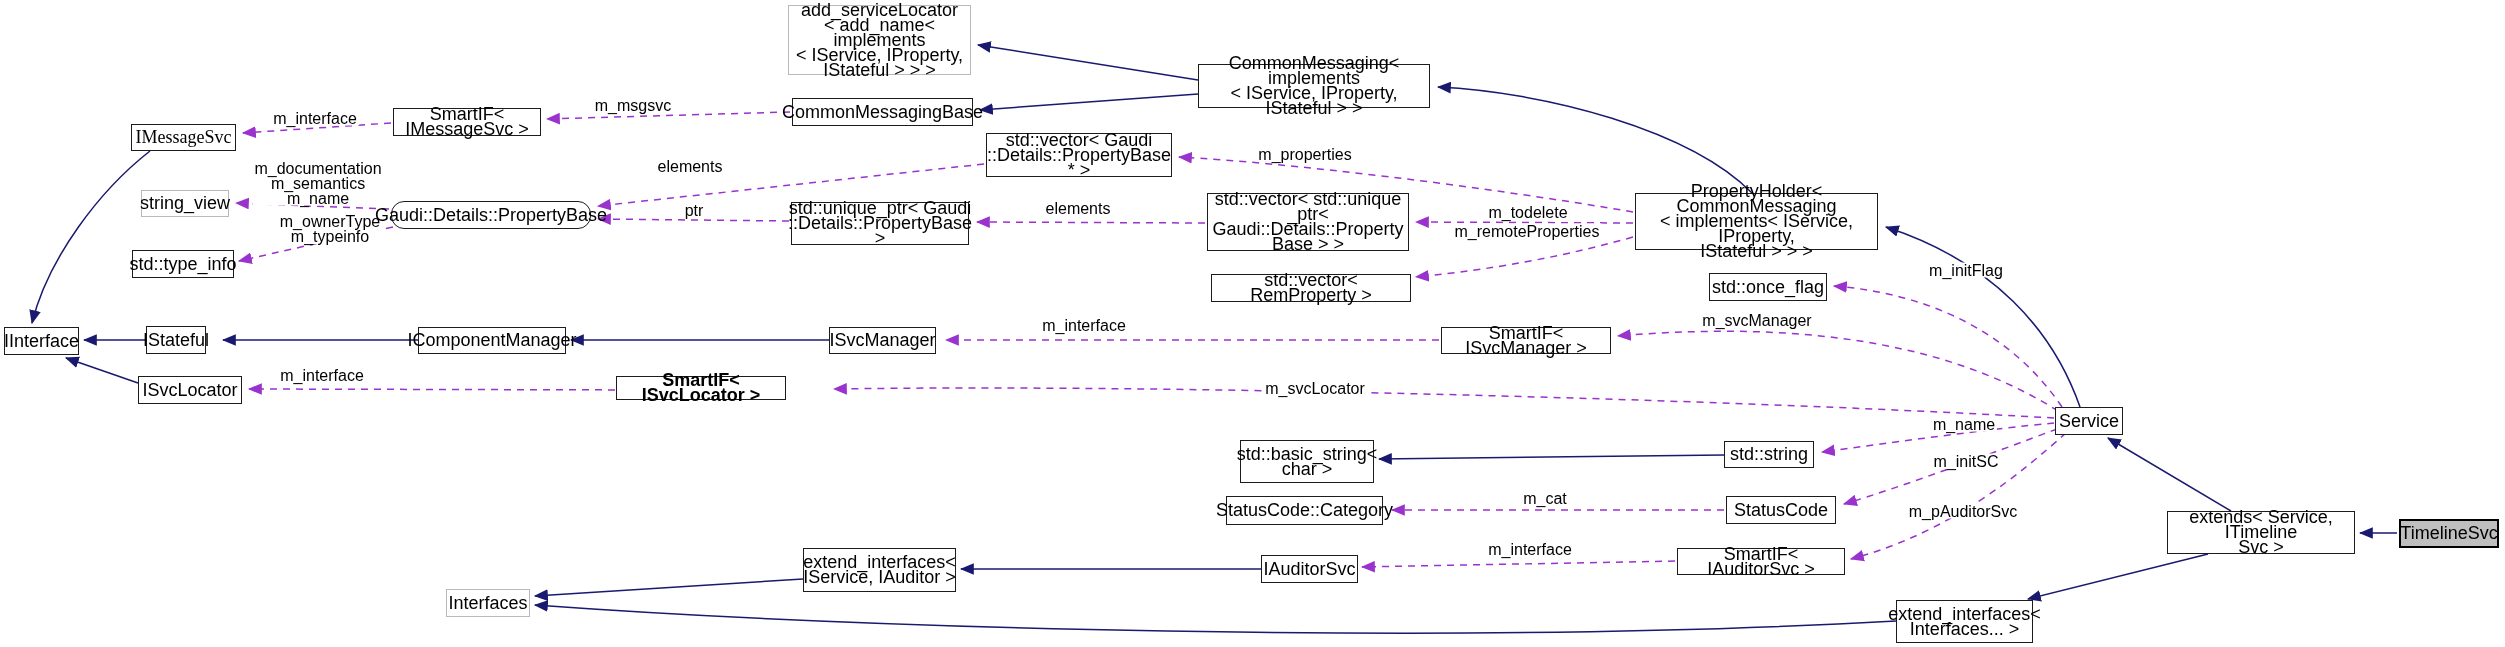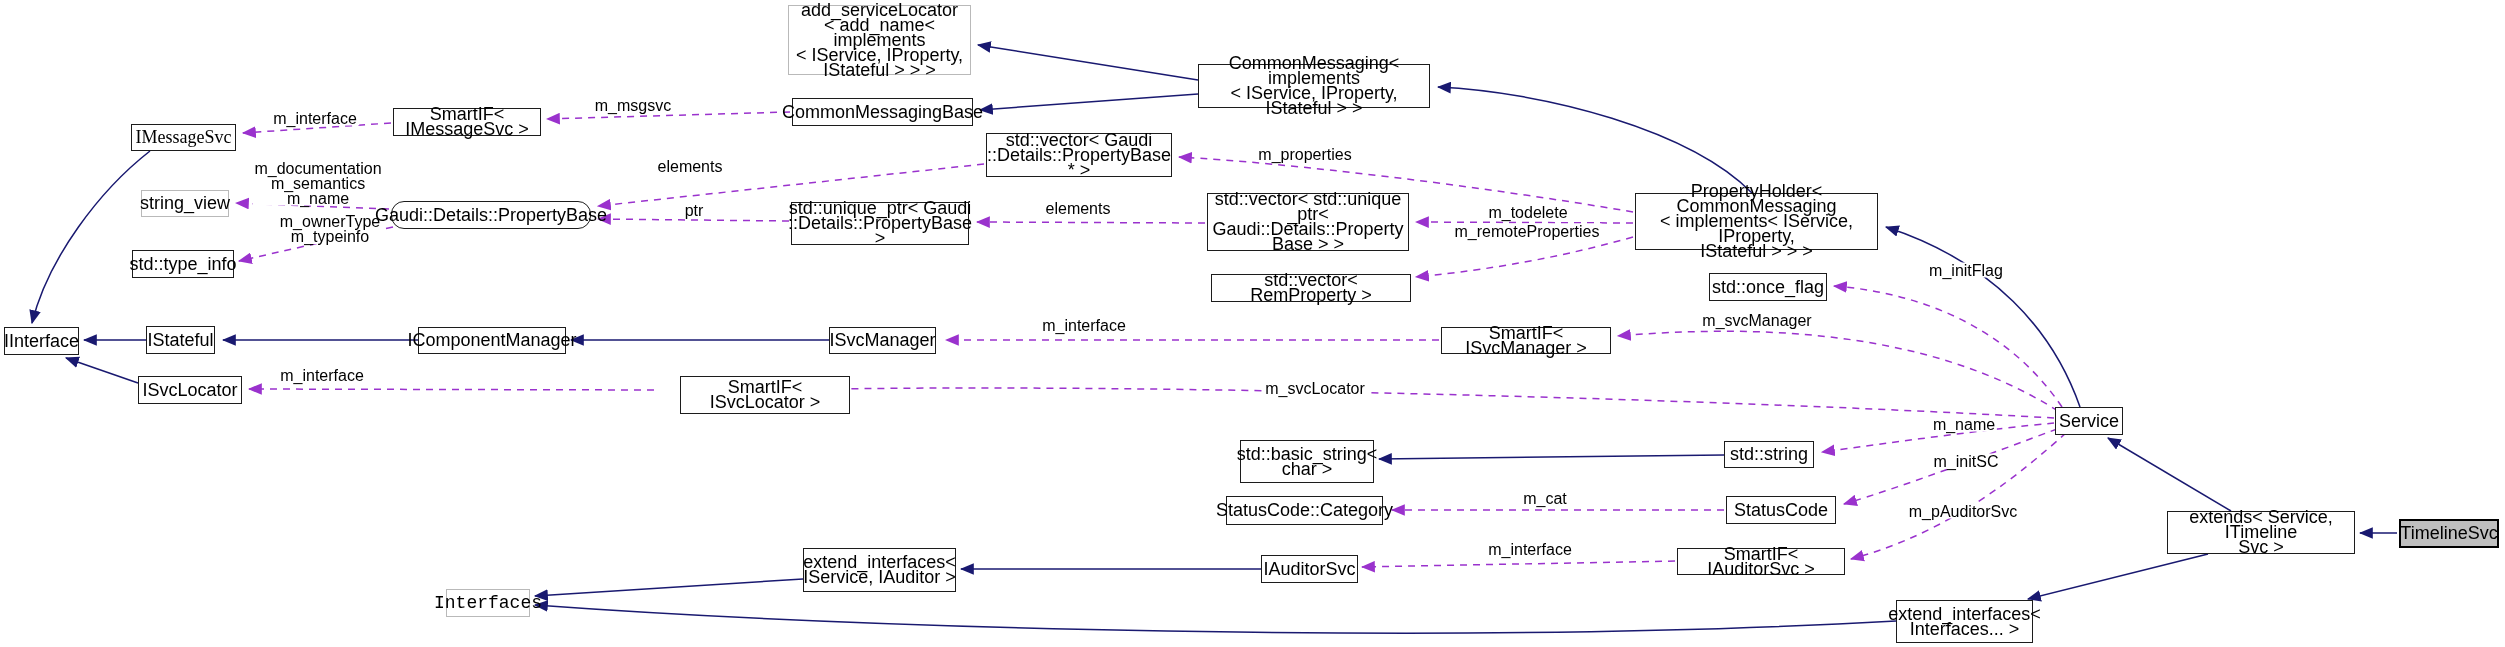--- a/index.html
+++ b/index.html
@@ -91,37 +91,37 @@
 ::Details::PropertyBase &gt;</div>
   <div class="node" style="left:1207px;top:193px;width:202px;height:58px;">std::vector&lt; std::unique
 _ptr&lt; Gaudi::Details::Property
 Base &gt; &gt;</div>
   <div class="node" style="left:1211px;top:274px;width:200px;height:28px;">std::vector&lt; RemProperty &gt;</div>
   <div class="node" style="left:1635px;top:193px;width:243px;height:57px;">PropertyHolder&lt; CommonMessaging
 &lt; implements&lt; IService, IProperty,
 IStateful &gt; &gt; &gt;</div>
   <div class="node" style="left:1709px;top:273px;width:118px;height:28px;">std::once_flag</div>
   <div class="node" style="left:4px;top:327px;width:75px;height:28px;">IInterface</div>
-  <div class="node" style="left:146px;top:326px;width:69px;height:28px;">IStateful</div>
+  <div class="node" style="left:146px;top:326px;width:60px;height:28px;">IStateful</div>
   <div class="node" style="left:418px;top:327px;width:148px;height:27px;">IComponentManager</div>
   <div class="node" style="left:829px;top:327px;width:107px;height:27px;">ISvcManager</div>
   <div class="node" style="left:1441px;top:327px;width:170px;height:27px;">SmartIF&lt; ISvcManager &gt;</div>
   <div class="node" style="left:138px;top:376px;width:104px;height:28px;">ISvcLocator</div>
-  <div class="node" style="left:680px;top:376px;width:170px;height:38px;">SmartIF&lt; ISvcLocator &gt;</div>
+  <div class="node" style="left:616px;top:376px;width:170px;height:24px;font-weight:bold;">SmartIF&lt; ISvcLocator &gt;</div>
   <div class="node" style="left:2055px;top:407px;width:68px;height:28px;">Service</div>
   <div class="node" style="left:1240px;top:440px;width:134px;height:43px;">std::basic_string&lt;
 char &gt;</div>
   <div class="node" style="left:1724px;top:441px;width:90px;height:27px;">std::string</div>
   <div class="node" style="left:1226px;top:496px;width:157px;height:29px;">StatusCode::Category</div>
   <div class="node" style="left:1726px;top:496px;width:110px;height:28px;">StatusCode</div>
   <div class="node" style="left:803px;top:548px;width:153px;height:44px;">extend_interfaces&lt;
 IService, IAuditor &gt;</div>
   <div class="node" style="left:1261px;top:555px;width:97px;height:28px;">IAuditorSvc</div>
   <div class="node" style="left:1677px;top:548px;width:168px;height:27px;">SmartIF&lt; IAuditorSvc &gt;</div>
-  <div class="node ext" style="left:446px;top:589px;width:84px;height:28px;font-family:Liberation Mono, monospace;">Interfaces</div>
+  <div class="node ext" style="left:446px;top:589px;width:84px;height:28px;">Interfaces</div>
   <div class="node" style="left:2167px;top:511px;width:188px;height:43px;">extends&lt; Service, ITimeline
 Svc &gt;</div>
   <div class="node current" style="left:2399px;top:519px;width:100px;height:29px;">TimelineSvc</div>
   <div class="node" style="left:1896px;top:600px;width:137px;height:43px;">extend_interfaces&lt;
 Interfaces... &gt;</div>
 
   <div class="elabel" style="left:315px;top:118px;">m_interface</div>
   <div class="elabel" style="left:633px;top:105px;">m_msgsvc</div>
   <div class="elabel" style="left:318px;top:183px;">m_documentation
 m_semantics

